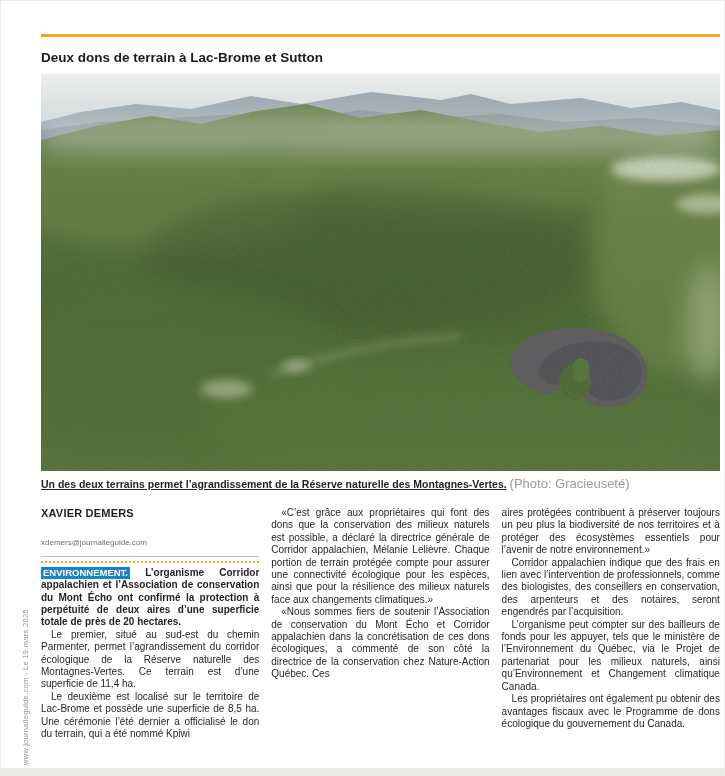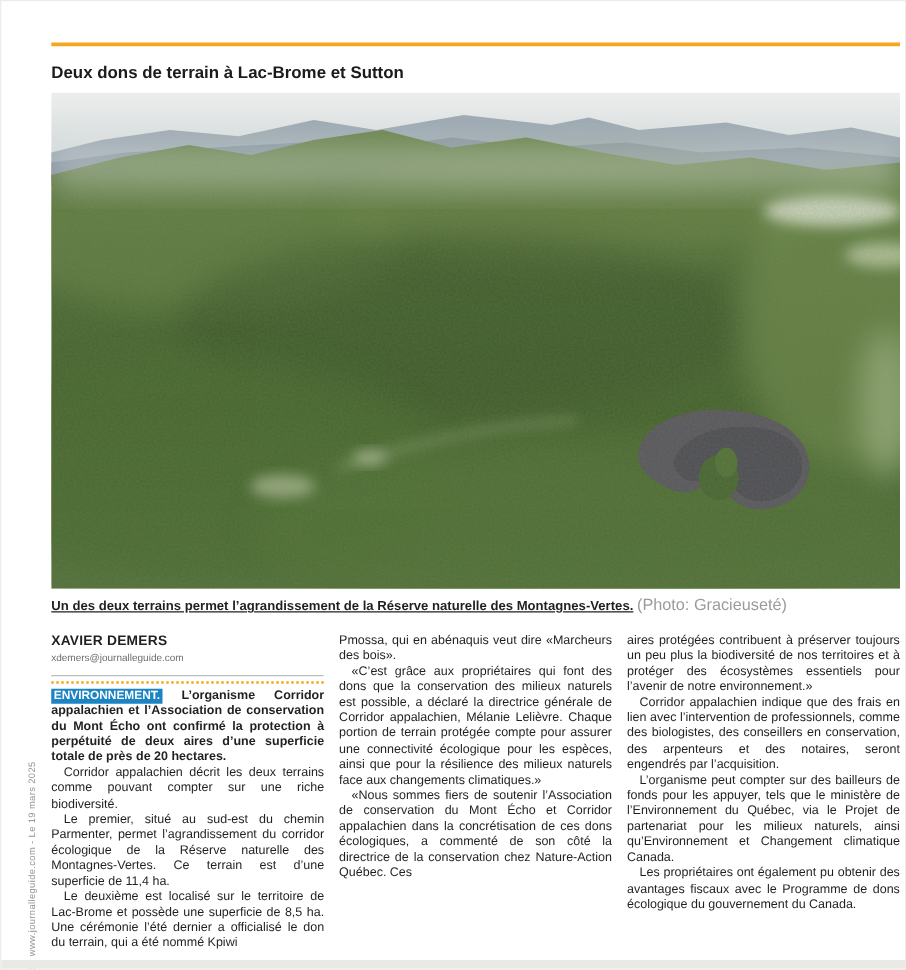--- a/index.html
+++ b/index.html
@@ -27,21 +27,21 @@
   .photo-wrap { margin-top:9px; width:679px; height:397px; }
   .photo-wrap svg { display:block; }
   .caption-line { margin-top:5px; font-size:10.5px; }
   .caption-bold { font-weight:bold; color:#231f20;text-decoration:underline; }
   .caption-credit { font-size:13px; color:#9b9b9d; }
 
   .cols { display:flex; gap:12px; margin-top:16px; }
   .col { width:218.3px; font-size:10px; line-height:12.4px; text-align:justify; }
 
   .author { font-size:11px; font-weight:bold; letter-spacing:.2px; }
-  .email { font-size:8px; color:#6d6e70; margin-top:2px; }
+  .email { font-size:8px; color:#6d6e70; margin-top:18px; }
   .byline-rule { border-top:1px solid #bcbcbc; margin-top:6px; }
   .dotted-rule { border-top:2px dotted #f5a81f; margin-top:4px; margin-bottom:4px; }
 
   .section-label {
     background:#1d84c4; color:#ffffff; font-weight:bold; font-size:9.5px;
     padding:0 2px 1px 2px;
   }
   .lead { font-weight:bold; }
   .para { text-indent:10px; }
   .para.no-indent { text-indent:0; }
@@ -135,27 +135,25 @@
 
       <div class="col">
         <div class="author">XAVIER DEMERS</div>
         <div class="email">xdemers@journalleguide.com</div>
         <div class="byline-rule"></div>
         <div class="dotted-rule"></div>
         <p class="lead">
           <span class="section-label">ENVIRONNEMENT.</span>
           <span>L’organisme Corridor appalachien et l’Association de conservation du Mont Écho ont confirmé la protection à perpétuité de deux aires d’une superficie totale de près de 20 hectares.</span>
         </p>
-        <p class="para">Corridor appalachien décrit les deux terrains comme pouvant compter sur une riche biodiversité.</p>
         <p class="para">Le premier, situé au sud-est du chemin Parmenter, permet l’agrandissement du corridor écologique de la Réserve naturelle des Montagnes-Vertes. Ce terrain est d’une superficie de 11,4 ha.</p>
         <p class="para">Le deuxième est localisé sur le territoire de Lac-Brome et possède une superficie de 8,5 ha. Une cérémonie l’été dernier a officialisé le don du terrain, qui a été nommé Kpiwi</p>
       </div>
 
       <div class="col">
-        <p class="para no-indent">Pmossa, qui en abénaquis veut dire «Marcheurs des bois».</p>
         <p class="para">«C’est grâce aux propriétaires qui font des dons que la conservation des milieux naturels est possible, a déclaré la directrice générale de Corridor appalachien, Mélanie Lelièvre. Chaque portion de terrain protégée compte pour assurer une connectivité écologique pour les espèces, ainsi que pour la résilience des milieux naturels face aux changements climatiques.»</p>
         <p class="para">«Nous sommes fiers de soutenir l’Association de conservation du Mont Écho et Corridor appalachien dans la concrétisation de ces dons écologiques, a commenté de son côté la directrice de la conservation chez Nature-Action Québec. Ces</p>
       </div>
 
       <div class="col">
         <p class="para no-indent">aires protégées contribuent à préserver toujours un peu plus la biodiversité de nos territoires et à protéger des écosystèmes essentiels pour l’avenir de notre environnement.»</p>
         <p class="para">Corridor appalachien indique que des frais en lien avec l’intervention de professionnels, comme des biologistes, des conseillers en conservation, des arpenteurs et des notaires, seront engendrés par l’acquisition.</p>
         <p class="para">L’organisme peut compter sur des bailleurs de fonds pour les appuyer, tels que le ministère de l’Environnement du Québec, via le Projet de partenariat pour les milieux naturels, ainsi qu’Environnement et Changement climatique Canada.</p>
         <p class="para">Les propriétaires ont également pu obtenir des avantages fiscaux avec le Programme de dons écologique du gouvernement du Canada.</p>
       </div>

